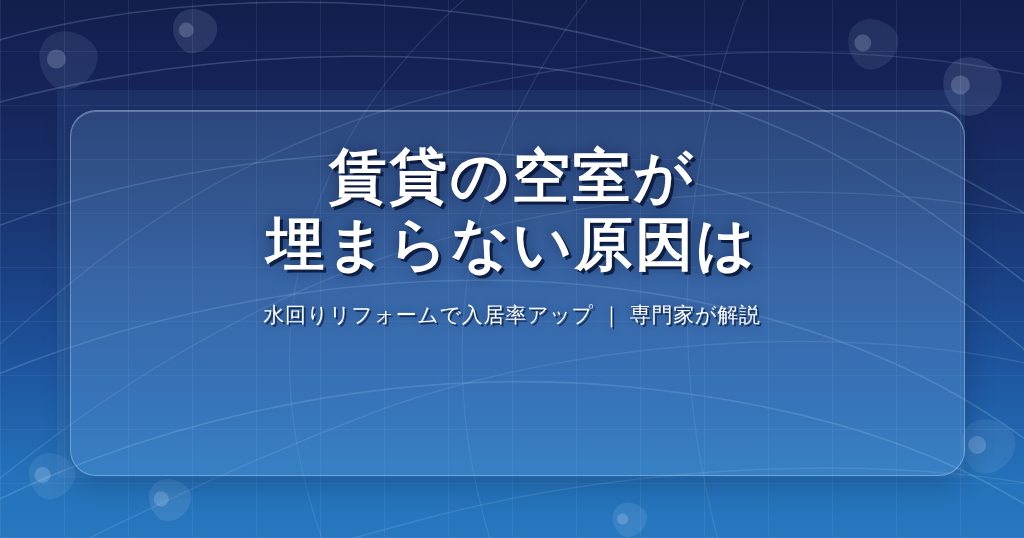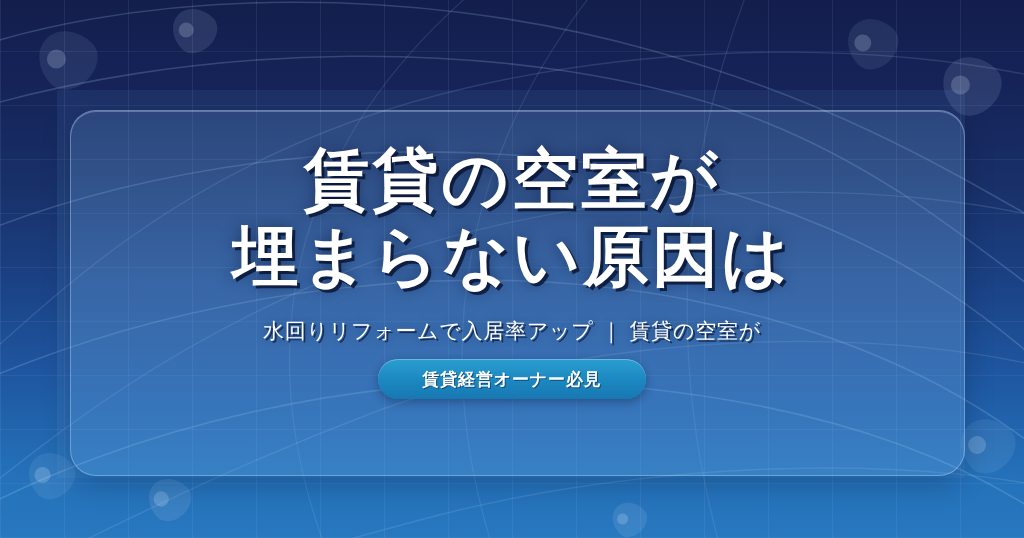--- a/index.html
+++ b/index.html
@@ -104,21 +104,21 @@
 
   .headline {
     text-align:center;
     line-height:1.04;
   }
 
   .hl-line {
     display:block;
     font-family:"DejaVu Sans", "Liberation Sans", sans-serif;
     font-weight:700;
-    font-size:66px;
+    font-size:58px;
     letter-spacing:.045em;
     white-space:nowrap;
   }
 
   .hl-line.white {
     color:#ffffff;
     text-shadow:
       3px 3px 0 rgba(6,18,48,.80),
       0 0 14px rgba(10,25,60,.55);
   }
@@ -242,21 +242,18 @@
 
   <div class="panel"></div>
 
   <div class="content">
 
     <div class="headline">
       <span class="hl-line white l1">賃貸の空室が</span>
       <span class="hl-line white l2">埋まらない原因は</span>
     </div>
 
-    <div class="subtitle">水回りリフォームで入居率アップ ｜ 賃貸の空室が</div>
-
-    <div class="badge-wrap">
-      <span class="badge">賃貸経営オーナー必見</span>
-    </div>
+    <div class="subtitle">水回りリフォームで入居率アップ ｜ 専門家が解説</div>
+
 
   </div>
 
 </div>
 
 </body></html>

